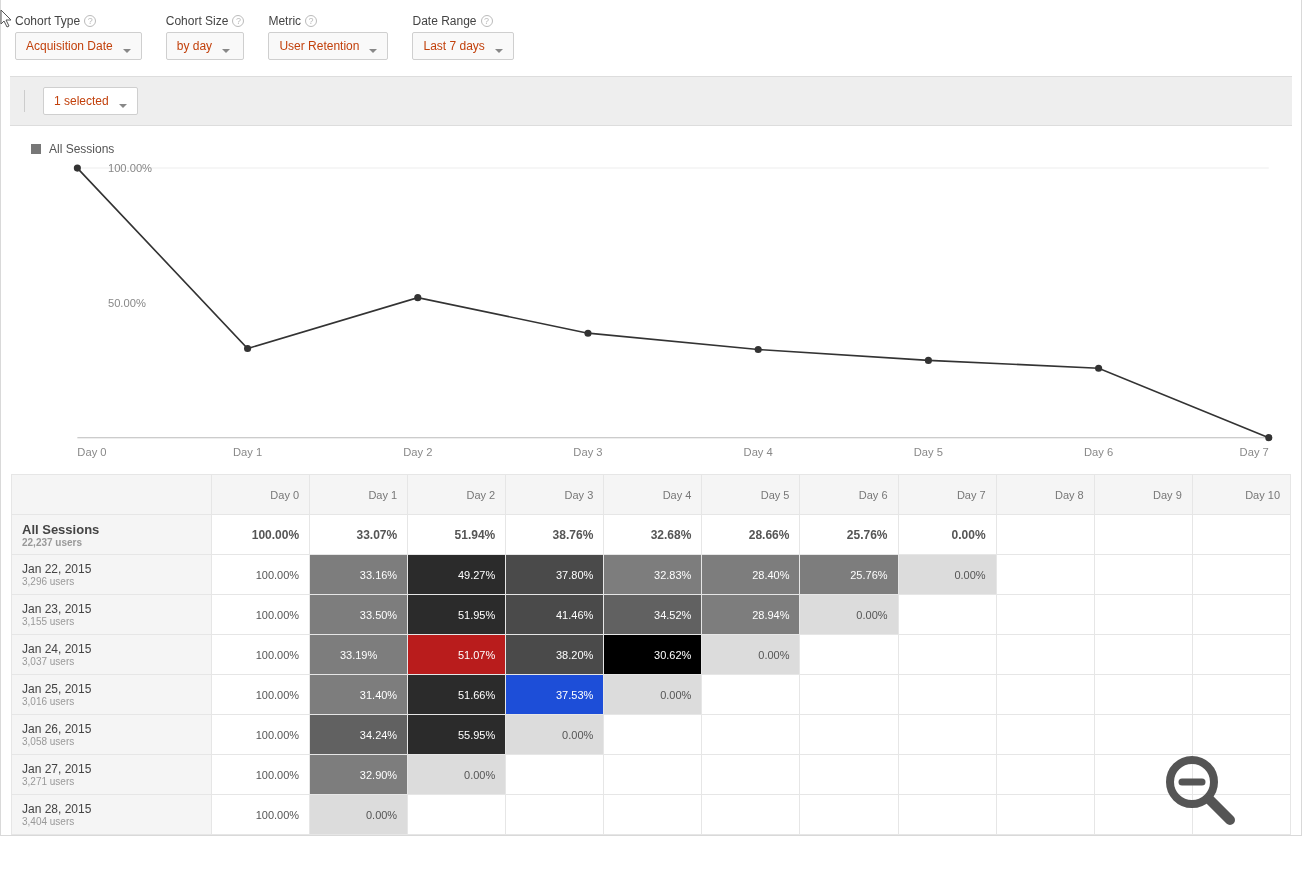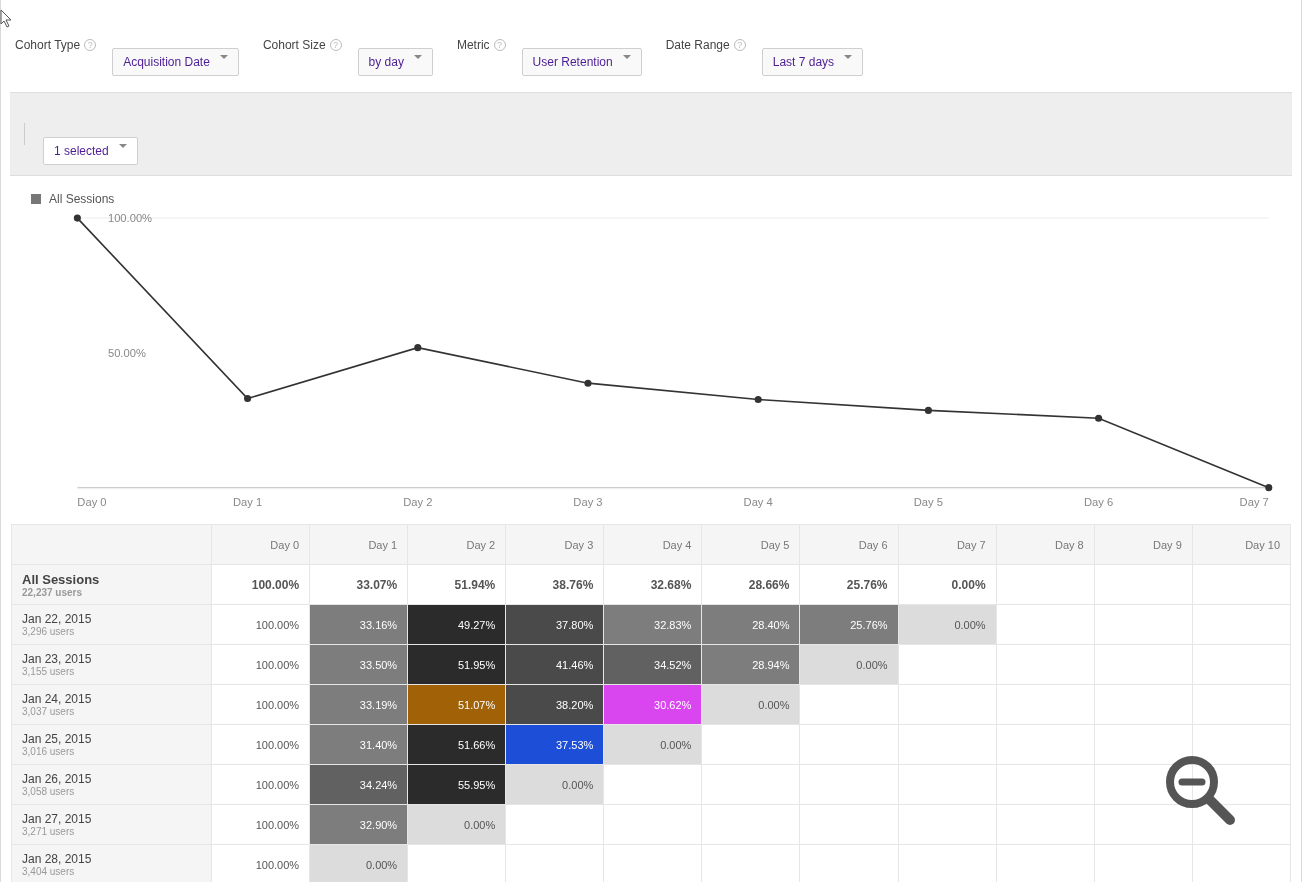--- a/index.html
+++ b/index.html
@@ -1,23 +1,23 @@
 <!DOCTYPE html>
 <html><head>
 <meta charset="utf-8">
 <style>
   * { box-sizing: border-box; margin: 0; padding: 0; }
   body { font-family: Arial, Helvetica, sans-serif; font-size: 12px; color: #555; background: #fff; width: 1302px; }
   .panel { border-left: 1px solid #d9d9d9; border-right: 1px solid #d9d9d9; border-bottom: 1px solid #d9d9d9; padding: 10px 10px 0 10px; position: relative; }
 
   .controls { display: flex; gap: 24px; padding: 4px 4px 16px 4px; }
-  .ctrl-group { display: flex; flex-direction: row; gap: 16px; }
+  .ctrl-group { display: flex; flex-direction: column; gap: 4px; }
   .ctrl-label { font-size: 12px; color: #444; display: flex; align-items: center; gap: 4px; }
   .help { width: 12px; height: 12px; border: 1px solid #bbb; border-radius: 50%; color: #bbb; font-size: 9px; display: inline-flex; align-items: center; justify-content: center; }
-  .dd { border: 1px solid #cfcfcf; border-radius: 2px; padding: 6px 10px; font-size: 12px; color: #4c1d95; background: #f9f9f9; display: inline-flex; align-items: flex-start; gap: 10px; cursor: pointer; min-height: 28px; margin-top: 34px; }
+  .dd { border: 1px solid #cfcfcf; border-radius: 2px; padding: 6px 10px; font-size: 12px; color: #c2410c; background: #f9f9f9; display: inline-flex; align-items: flex-end; gap: 10px; cursor: pointer; min-height: 28px; }
   .caret { width: 0; height: 0; border-left: 4px solid transparent; border-right: 4px solid transparent; border-top: 4px solid #888; }
 
   .chart-header { background: #eeeeee; display: flex; align-items: center; padding: 10px 14px; gap: 18px; margin: 0 -1px; border-top: 1px solid #ddd; border-bottom: 1px solid #ddd; }
   .chart-title { font-size: 14px; color: #4a4a4a; font-weight: 600; }
   .sep { width: 1px; height: 22px; background: #ccc; }
 
   .legend { padding: 16px 20px 4px 20px; display: flex; align-items: center; gap: 8px; font-size: 12px; color: #555; }
   .legend .swatch { width: 10px; height: 10px; background: #777; }
 
   .chart-wrap { position: relative; height: 304px; margin: 0 12px 0 46px; }
@@ -198,24 +198,24 @@
           <td></td>
           <td></td>
           <td></td>
         </tr>
         <tr>
           <td class="label">
             <span class="lname">Jan 24, 2015</span>
             <span class="lsub">3,037 users</span>
           </td>
           <td>100.00%</td>
-          <td style="background: rgb(125, 125, 125); color: rgb(255, 255, 255);">33.19%</td>
-          <td style="background: #a16207; color: rgb(255, 255, 255); margin-left: 35px;">51.07%</td>
+          <td style="background: rgb(125, 125, 125); color: rgb(255, 255, 255); text-align: center;">33.19%</td>
+          <td style="background: #b91c1c; color: rgb(255, 255, 255); margin-left: 35px;">51.07%</td>
           <td style="background: rgb(74, 74, 74); color: rgb(255, 255, 255);">38.20%</td>
-          <td style="background: #d946ef; color: rgb(255, 255, 255); margin-top: 21px;">30.62%</td>
+          <td style="background: #000000; color: rgb(255, 255, 255); margin-top: 21px;">30.62%</td>
           <td style="background: rgb(220, 220, 220); color: rgb(85, 85, 85);">0.00%</td>
           <td></td>
           <td></td>
           <td></td>
           <td></td>
           <td></td>
         </tr>
         <tr>
           <td class="label">
             <span class="lname">Jan 25, 2015</span>

